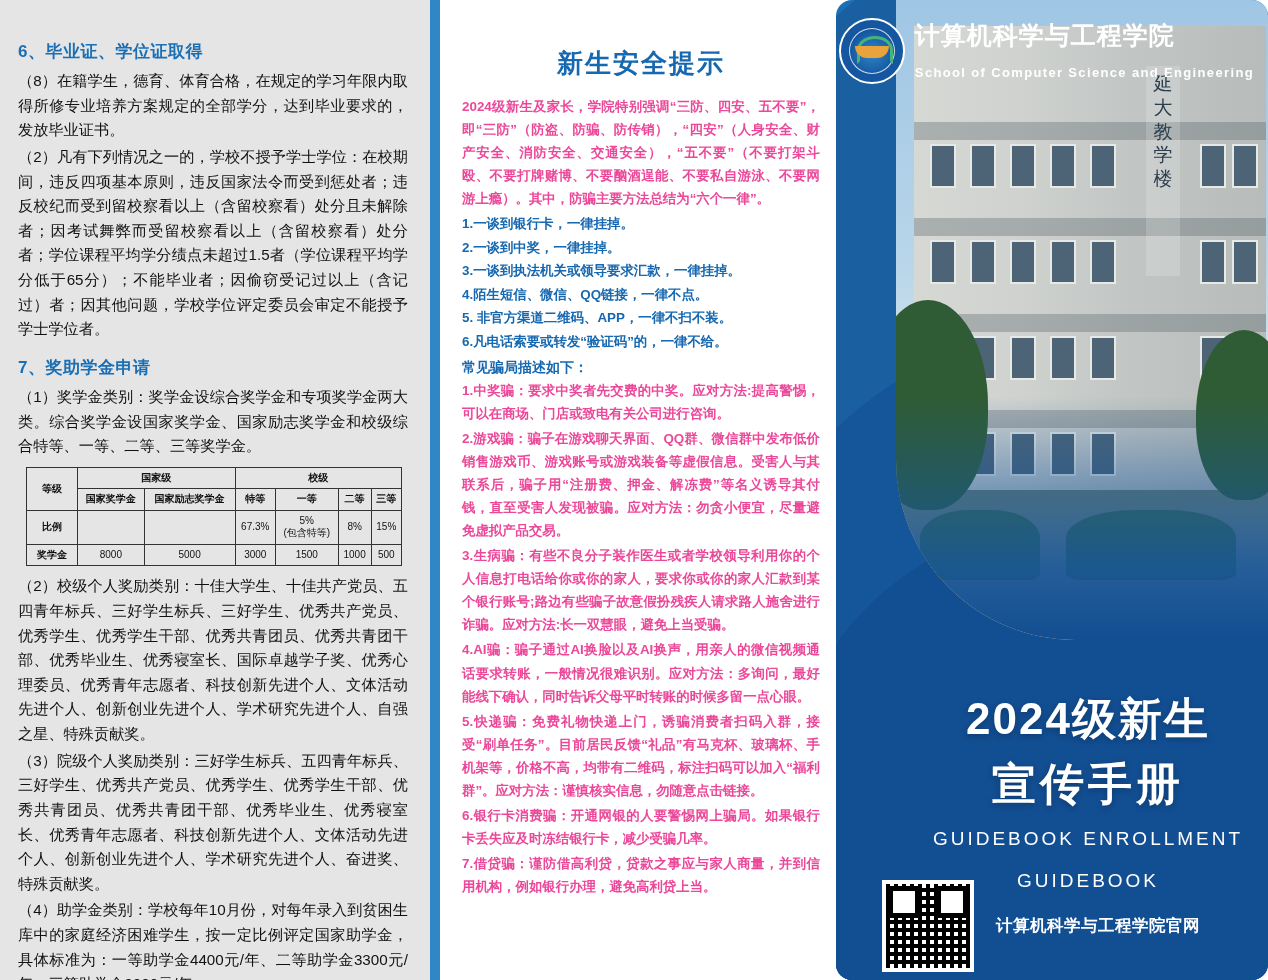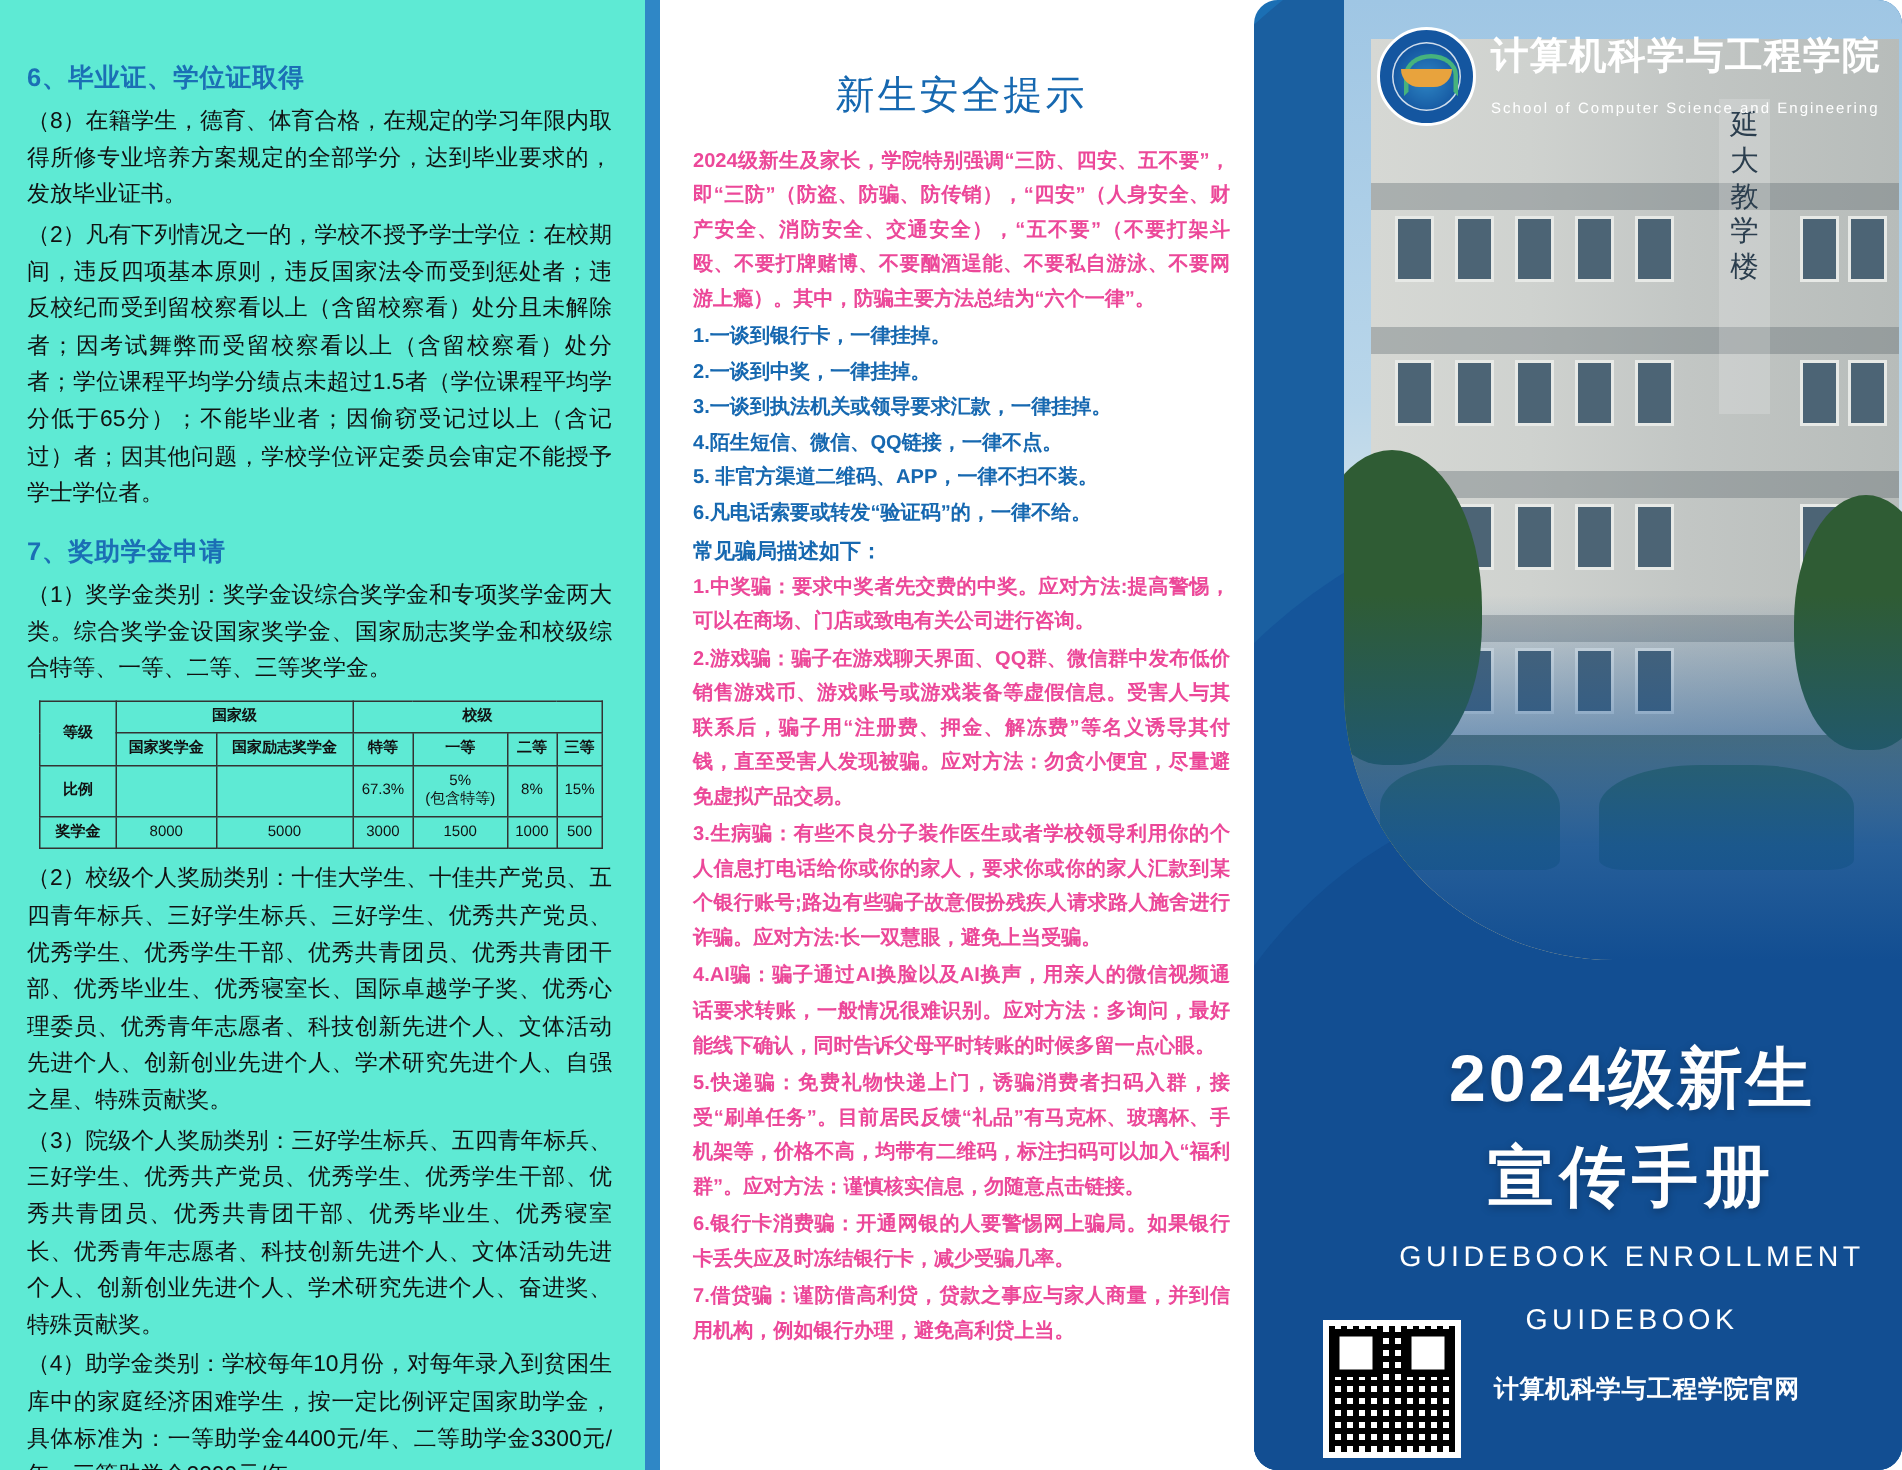--- a/index.html
+++ b/index.html
@@ -21,21 +21,21 @@
     background: #ffffff;
   }
 
   
   .col-left {
     position: absolute;
     left: 0;
     top: 0;
     width: 430px;
     height: 980px;
-    background: #5eead4;
+    background: #e5e5e5;
     padding: 40px 22px 0 18px;
     box-sizing: border-box;
   }
   .sec-head {
     color: #1b6fb5;
     font-weight: bold;
     font-size: 17px;
     margin: 0 0 6px 0;
     letter-spacing: 0.5px;
   }
@@ -93,21 +93,21 @@
     top: 0;
     width: 392px;
     height: 980px;
     background: #ffffff;
     padding: 46px 16px 0 18px;
     box-sizing: border-box;
   }
   .mid-title {
     color: #1668b0;
     font-size: 26px;
-    font-weight: normal;
+    font-weight: bold;
     text-align: center;
     letter-spacing: 2px;
     margin: 0 0 14px 0;
   }
   .mid-para {
     font-size: 13.4px;
     line-height: 1.72;
     color: #ec4899;
     text-align: justify;
     margin: 0 0 2px 0;
@@ -300,23 +300,23 @@
     border-radius: 50% 50% 0 0;
   }
   .brand-txt { color: #ffffff; line-height: 1.1; }
   .brand-cn {
     font-size: 25px;
     font-weight: bold;
     letter-spacing: 1px;
     display: block;
   }
   .brand-en {
-    font-size: 10px;
+    font-size: 13px;
     letter-spacing: 1.35px;
-    font-weight: normal;
+    font-weight: bold;
     display: block;
     margin-top: 16px;
   }
 
   
   .big-title {
     position: absolute;
     left: 0;
     top: 690px;
     width: 504px;

